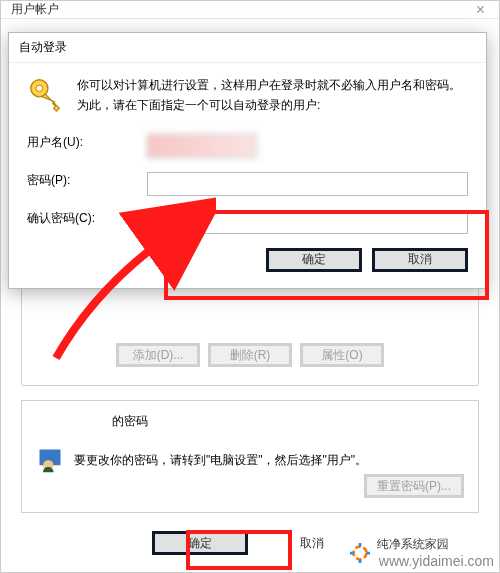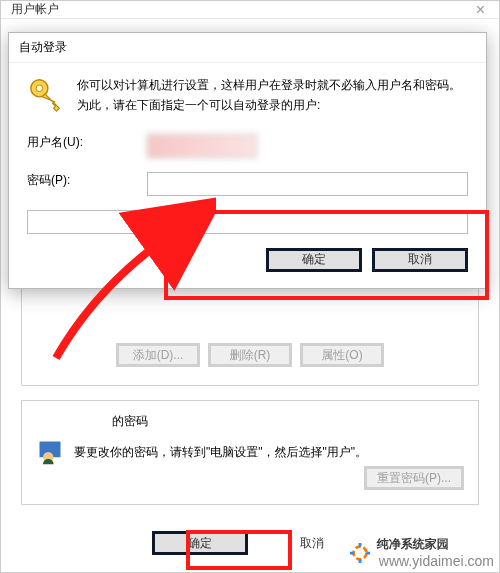--- a/index.html
+++ b/index.html
@@ -7,21 +7,21 @@
 .parent-window{position:absolute;top:0;left:0;width:500px;height:573px;background:#fff;border:1px solid #ccc}
 .parent-title{height:18px;border-bottom:1px solid #e8e8e8;display:flex;align-items:center;padding:0 10px;background:#fff}
 .parent-title span{color:#333}
 .parent-title .close{margin-left:auto;font-size:16px;color:#999;padding:0 4px}
 .parent-body{padding:10px 20px;position:relative}
 .group-box{border:1px solid #d0d0d0;border-radius:2px;margin-top:8px;padding:15px 20px 18px}
 .bg-buttons{display:flex;gap:8px;justify-content:center;margin-top:290px}
 .btn{min-width:84px;height:24px;background:#e1e1e1;border:3px solid #0f172a;color:#333;display:flex;align-items:center;justify-content:center;cursor:pointer}
 .btn.disabled{color:#a0a0a0;border-color:#d0d0d0;background:#efefef}
 .pwd-section{margin-top:14px;border:1px solid #d0d0d0;padding:12px 14px 14px}
-.pwd-header{display:flex;align-items:center;gap:6px;margin-bottom:8px}
+.pwd-header{display:flex;align-items:center;gap:6px;margin-bottom:16px}
 .redact{display:inline-block;width:70px;height:14px;background:#fff;filter:blur(2px)}
 .pwd-body{display:flex;align-items:center;gap:10px}
 .user-ico{width:28px;height:28px}
 .reset-row{display:flex;justify-content:flex-end;}
 .bottom-row{position:absolute;bottom:6px;left:0;right:0;height:46px;display:flex;justify-content:center;align-items:center;gap:28px}
 .child-dialog{position:absolute;top:32px;left:8px;width:479px;background:#fff;border:1px solid #b8b8b8;box-shadow:0 4px 18px rgba(0,0,0,.3)}
 .child-title{height:30px;display:flex;align-items:center;padding:0 10px;border-bottom:1px solid #eee}
 .child-body{padding:12px 18px 16px}
 .info-row{display:flex;gap:12px;margin-bottom:18px}
 .key-ico{width:38px;height:38px;flex:none}
@@ -100,20 +100,21 @@
 
     <div class="form-row">
       <label>用户名(U):</label>
       <input class="text-input blur-input" style="max-width: 110px; flex: 0 0 auto;">
     </div>
     <div class="form-row">
       <label>密码(P):</label>
       <input type="password" class="text-input" style="">
     </div>
     <div class="form-row">
+      <label>确认密码(C):</label>
       <input type="password" class="text-input" style="">
     </div>
 
     <div class="dlg-buttons">
       <div class="btn" style="min-width:96px">确定</div>
       <div class="btn" style="min-width:96px">取消</div>
     </div>
   </div>
 </div>
 
@@ -128,16 +129,16 @@
   </defs>
   <path d="M20 190 Q 60 120 130 70" stroke="#ff1a1a" stroke-width="8" fill="none" marker-end="url(#ah)"></path>
 </svg>
 
 <div class="watermark">
   <svg class="wm-ico" viewBox="0 0 24 24">
     <circle cx="12" cy="12" r="7" fill="none" stroke="#ff7b00" stroke-width="3" stroke-dasharray="6 3"></circle>
     <path d="M12 5 L12 1 M12 23 L12 19 M5 12 L1 12 M23 12 L19 12" stroke="#1e90ff" stroke-width="3"></path>
   </svg>
   <div>
-    <div style="font-weight:bold">纯净系统家园</div>
+    <div style="font-weight:normal">纯净系统家园</div>
     <div class="wm-sub">www.yidaimei.com</div>
   </div>
 </div>
 
 </body></html>

